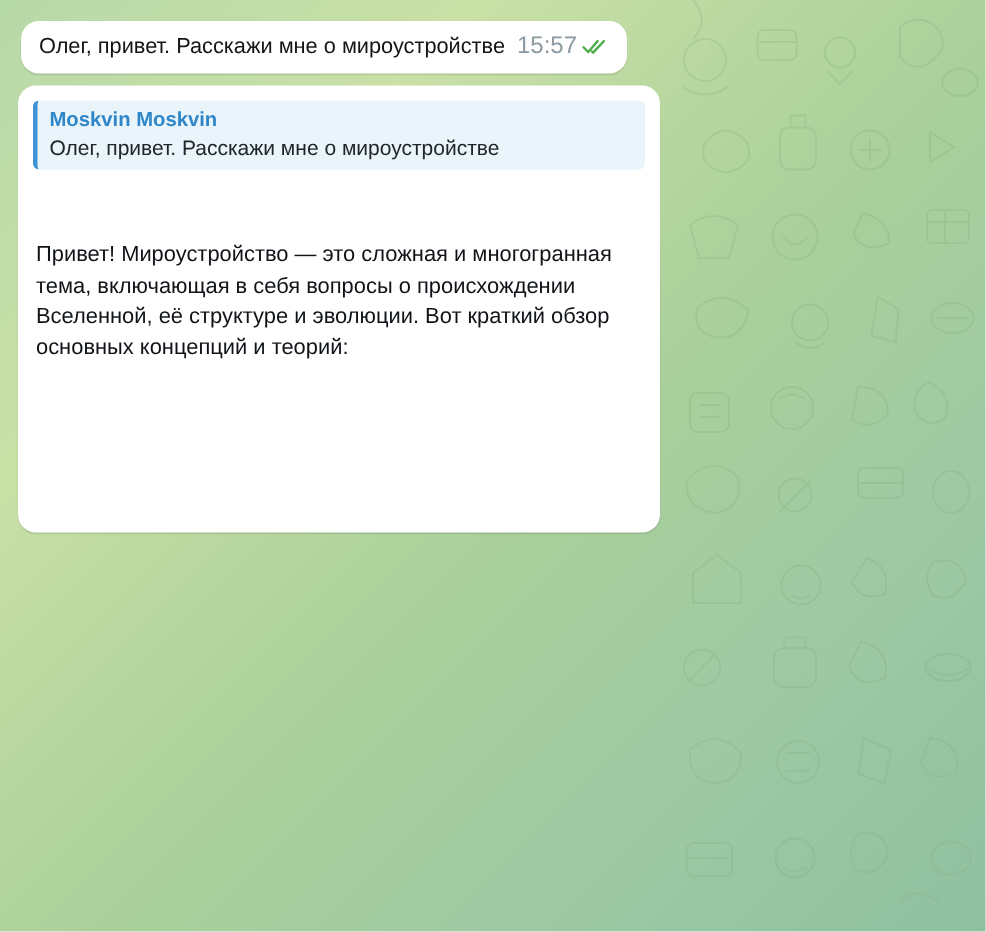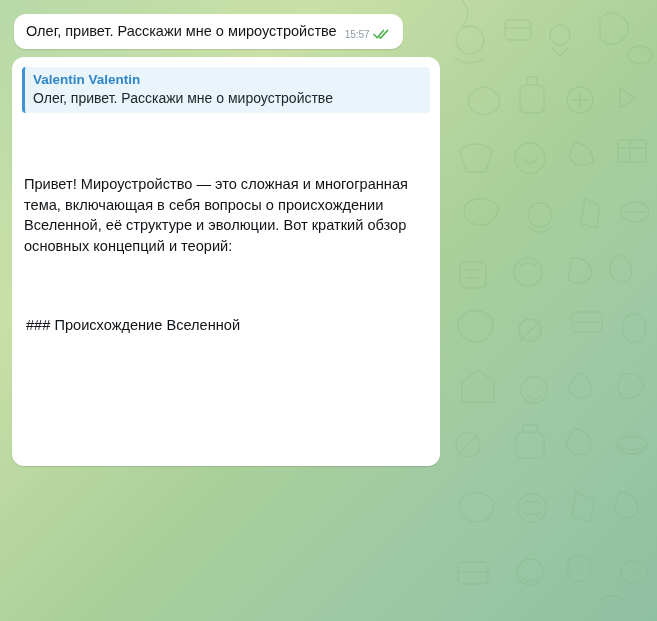--- a/index.html
+++ b/index.html
@@ -54,21 +54,21 @@
     white-space: nowrap;
   }
   .meta {
     display: flex;
     align-items: center;
     gap: 3px;
     white-space: nowrap;
     padding-bottom: 1px;
   }
   .time {
-    font-size: 10px;
+    font-size: 16px;
     color: #8a9aa0;
   }
   .checks {
     display: inline-block;
     width: 18px;
     height: 12px;
     position: relative;
   }
   .checks svg { display:block; }
 
@@ -112,21 +112,21 @@
 
   .body-text {
     font-size: 14.6px;
     line-height: 20.5px;
     color: #101418;
     margin: 0;
     padding: 0 2px;
     white-space: pre-wrap;
     word-wrap: break-word;
   }
-  .para { margin: 14px 0 18px 0; }
+  .para { margin: 0 0 18px 0; }
   .para:last-child { margin-bottom: 0; }
   .heading-md {
     font-size: 14.6px;
     line-height: 20.5px;
     color: #101418;
     margin: 0 0 18px 0;
     padding: 0 2px;
   }
 </style>
 </head>
@@ -215,27 +215,26 @@
           </svg>
         </span>
       </span>
     </div>
   </div>
 
   <div class="msg-in-row">
     <div class="bubble-in">
 
       <div class="reply">
-        <div class="reply-author">Valentin Valentin</div>
+        <div class="reply-author">Moskvin Moskvin</div>
         <div class="reply-text">Олег, привет. Расскажи мне о мироустройстве</div>
       </div>
 
       <div class="body-text">
         <p class="para">Привет! Мироустройство — это сложная и многогранная тема, включающая в себя вопросы о происхождении Вселенной, её структуре и эволюции. Вот краткий обзор основных концепций и теорий:</p>
-        <p class="heading-md">### Происхождение Вселенной</p>
         
         
         
       </div>
 
     </div>
   </div>
 
 </div>
 

